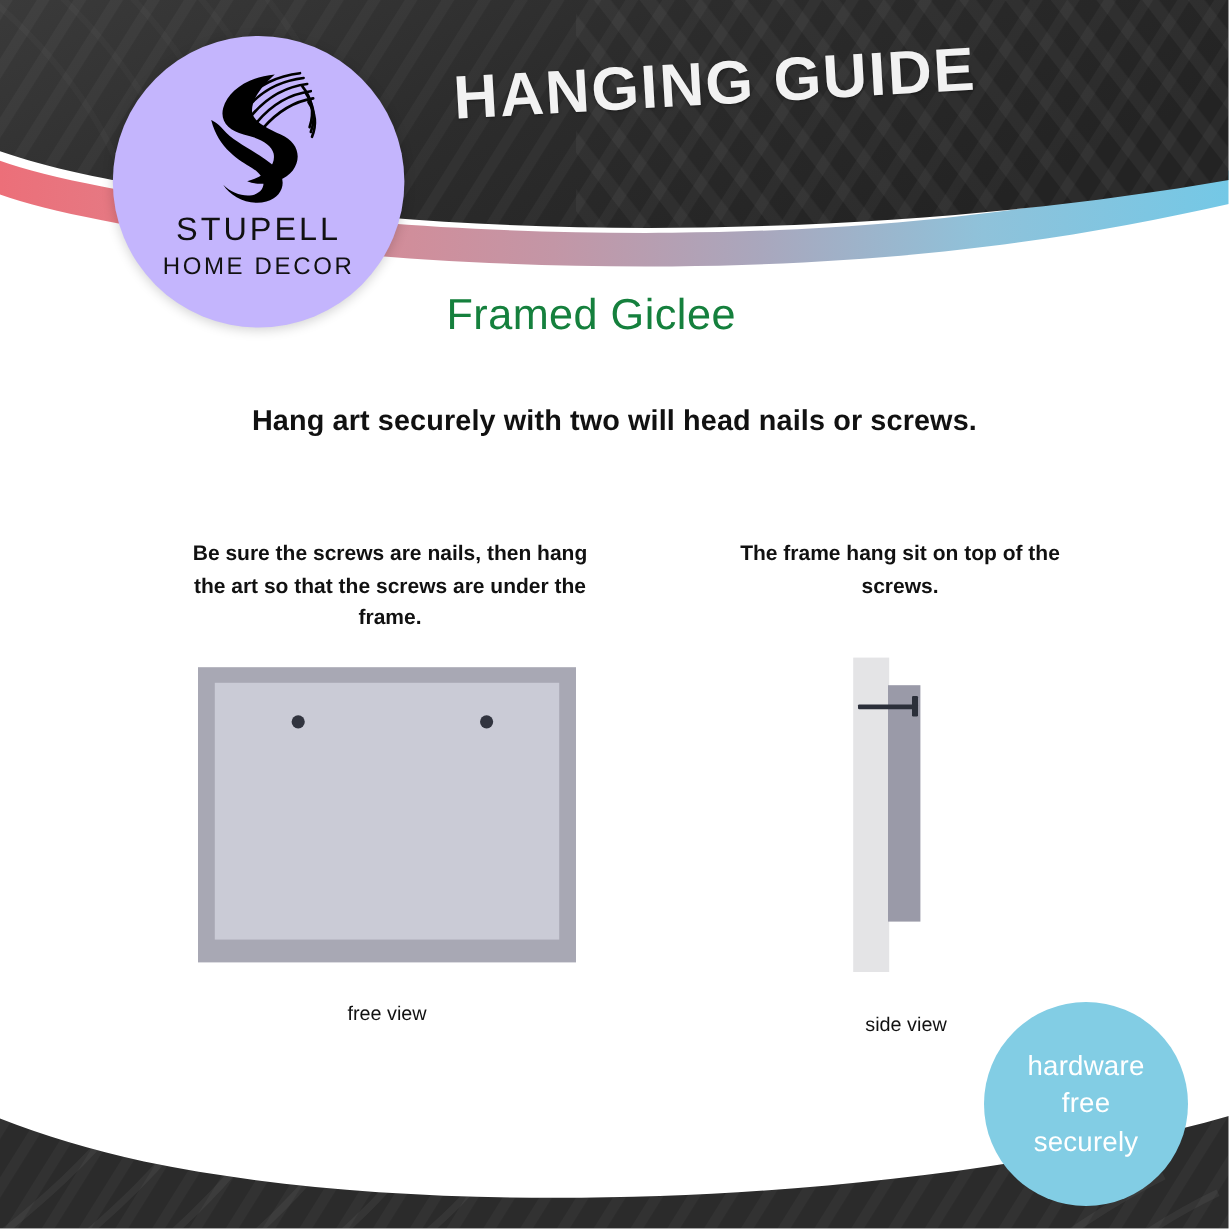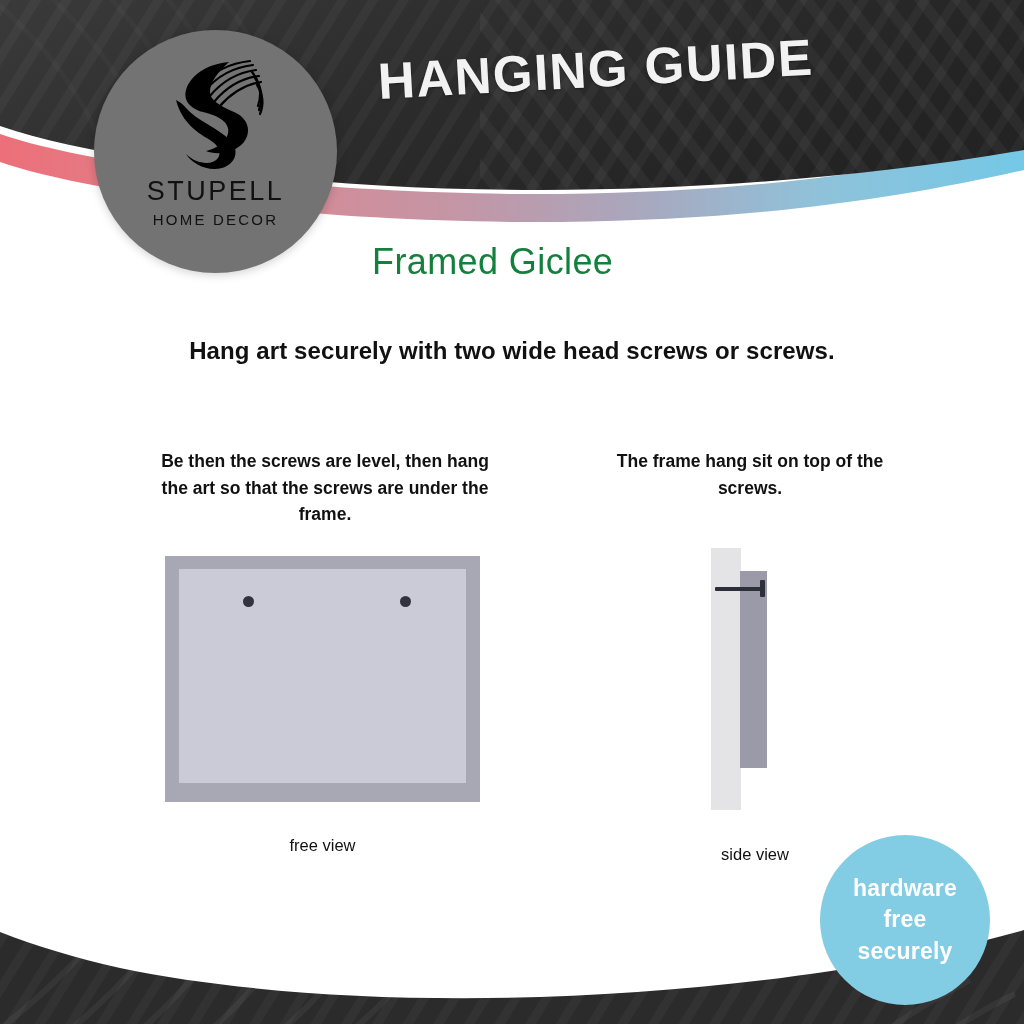--- a/index.html
+++ b/index.html
@@ -28,38 +28,38 @@
   }
 
   
   #logo-badge {
     position: absolute;
     left: 94px;
     top: 30px;
     width: 243px;
     height: 243px;
     border-radius: 50%;
-    background: #737373;
+    background: #c4b5fd;
     box-shadow: 0 2px 10px rgba(0,0,0,0.18);
     display: flex;
     flex-direction: column;
     align-items: center;
     justify-content: flex-start;
     padding-top: 22px;
     box-sizing: border-box;
   }
   #logo-mark { width: 120px; height: 120px; }
   .logo-word {
     font-family: "Liberation Sans", sans-serif;
     color: #111111;
     letter-spacing: 2.5px;
     line-height: 1;
   }
   #logo-name { font-size: 27px; margin-top: 6px; font-weight: 400; }
-  #logo-sub  { font-size: 15px; margin-top: 7px; letter-spacing: 2.2px; }
+  #logo-sub  { font-size: 20px; margin-top: 7px; letter-spacing: 2.2px; }
 
   
   #header-title {
     position: absolute;
     left: 378px;
     top: 52px;
     font-size: 51px;
     font-weight: 700;
     letter-spacing: 1.5px;
     color: #f2f2f2;
@@ -198,21 +198,21 @@
     height: 170px;
     border-radius: 50%;
     background: #82cde4;
     display: flex;
     flex-direction: column;
     align-items: center;
     justify-content: center;
     color: #ffffff;
     font-size: 23px;
     line-height: 1.36;
-    font-weight: 700;
+    font-weight: 400;
     letter-spacing: 0.2px;
   }
 </style>
 </head>
 <body>
 
 <div id="page">
 
   <svg class="bg-svg" viewBox="0 0 1024 1024">
     <defs>
@@ -296,23 +296,23 @@
       </g>
     </svg>
     <div class="logo-word" id="logo-name">STUPELL</div>
     <div class="logo-word" id="logo-sub">HOME DECOR</div>
   </div>
 
   <div id="header-title">HANGING GUIDE</div>
 
   <div id="product-type">Framed Giclee</div>
 
-  <div id="main-instruction">Hang art securely with two wide head screws or screws.</div>
-
-  <div class="caption" id="front-caption">Be then the screws are level, then hang the art so that the screws are under the frame.</div>
+  <div id="main-instruction">Hang art securely with two will head nails or screws.</div>
+
+  <div class="caption" id="front-caption">Be sure the screws are nails, then hang the art so that the screws are under the frame.</div>
   <div class="caption" id="side-caption">The frame hang sit on top of the screws.</div>
 
   <div id="front-view-diagram">
     <div id="front-view-mat">
       <div class="screw-dot" id="screw-dot-left"></div>
       <div class="screw-dot" id="screw-dot-right"></div>
     </div>
   </div>
 
   <div id="side-view-diagram">

